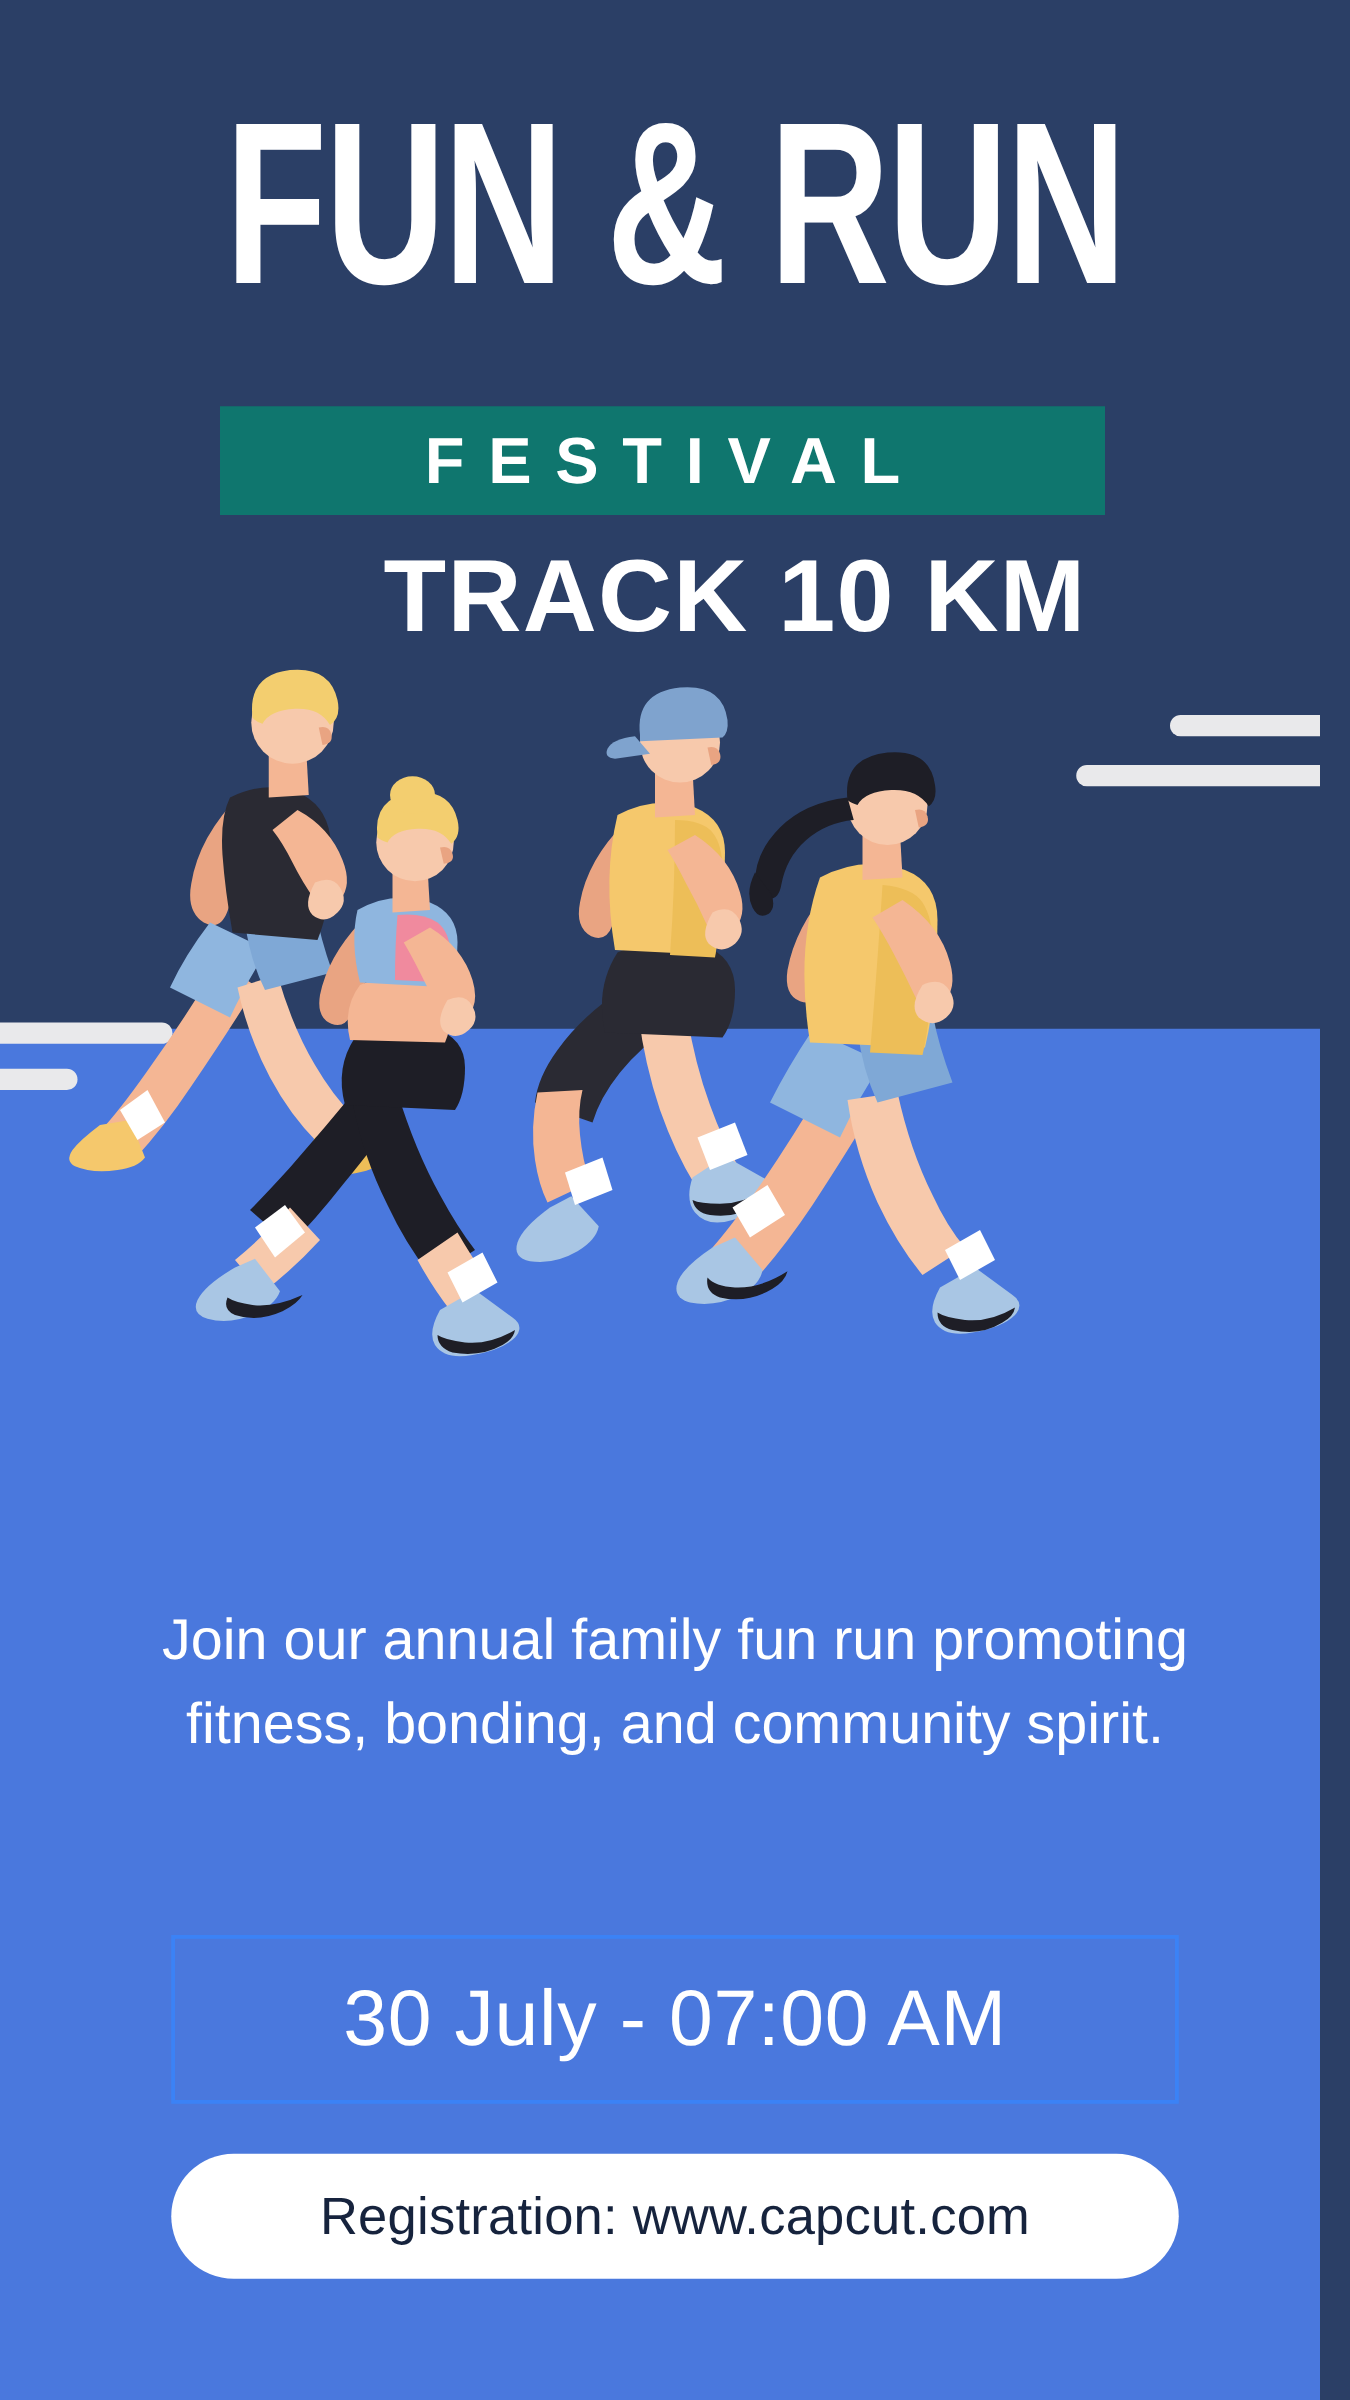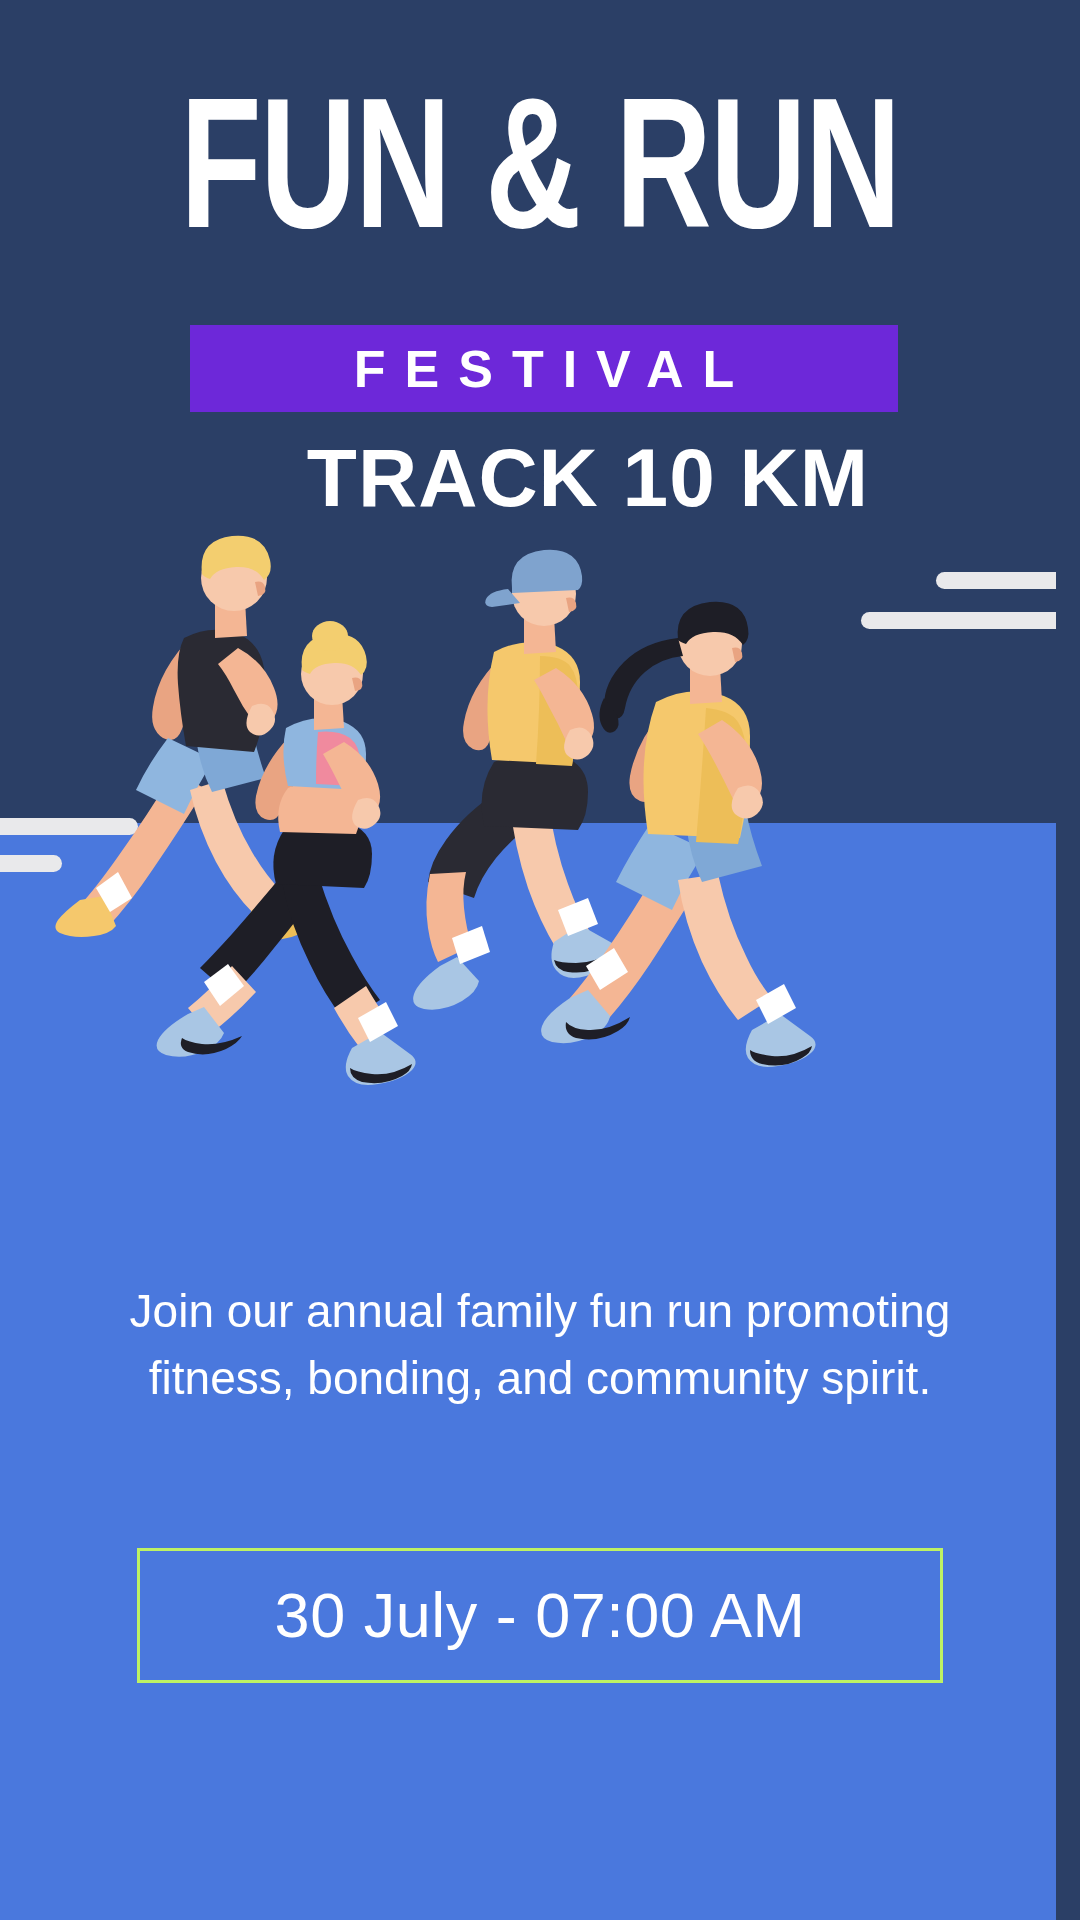--- a/index.html
+++ b/index.html
@@ -33,23 +33,23 @@
     font-family:"Liberation Sans", sans-serif;
     font-weight:700;
     font-size:185px;
     line-height:150px;
     letter-spacing:-2px;
     transform:scaleX(0.72);
     transform-origin:center top;
     white-space:nowrap;
   }
   .festival-bar {
-    position:absolute; left:190px; top:325px;
+    position:absolute; left:176px; top:325px;
     width:708px; height:87px;
-    background:#6d28d9;
+    background:#0f766e;
     display:flex; align-items:center; justify-content:center;
   }
   .festival-bar span {
     color:#FFFFFF;
     font-size:52px;
     font-weight:700;
     letter-spacing:19px;
     text-indent:19px;
     line-height:1;
   }
@@ -81,21 +81,21 @@
     position:absolute; left:90px; top:1278px; width:900px;
     text-align:center;
     color:#FFFFFF;
     font-size:46px;
     line-height:67px;
     font-weight:400;
   }
   .date-box {
     position:absolute; left:137px; top:1548px;
     width:806px; height:135px;
-    border:3px solid #bef264;
+    border:3px solid #3b82f6;
     display:flex; align-items:center; justify-content:center;
   }
   .date-box span {
     color:#FFFFFF;
     font-size:63px;
     font-weight:400;
     letter-spacing:0.5px;
     line-height:1;
   }
   .reg-pill {
@@ -282,14 +282,17 @@
       </g>
     </svg>
   </div>
 
   <div class="blurb">Join our annual family fun run promoting fitness, bonding, and community spirit.</div>
 
   <div class="date-box">
     <span>30 July - 07:00 AM</span>
   </div>
 
+  <div class="reg-pill">
+    <span>Registration: www.capcut.com</span>
+  </div>
 
 </div>
 
 </body></html>

